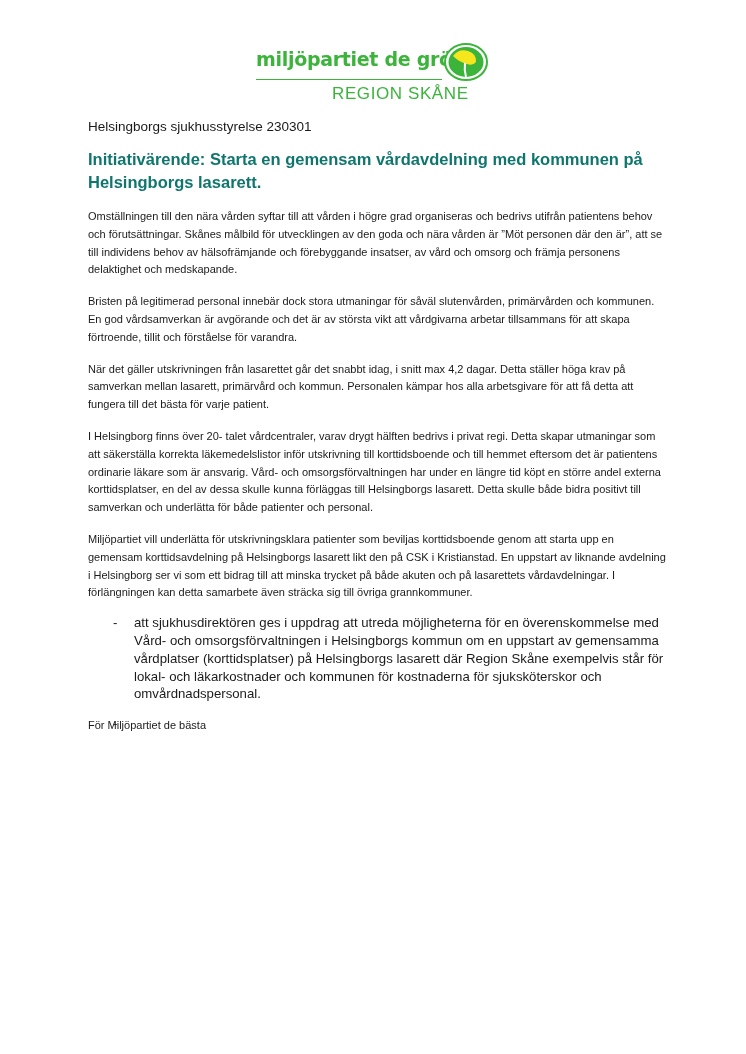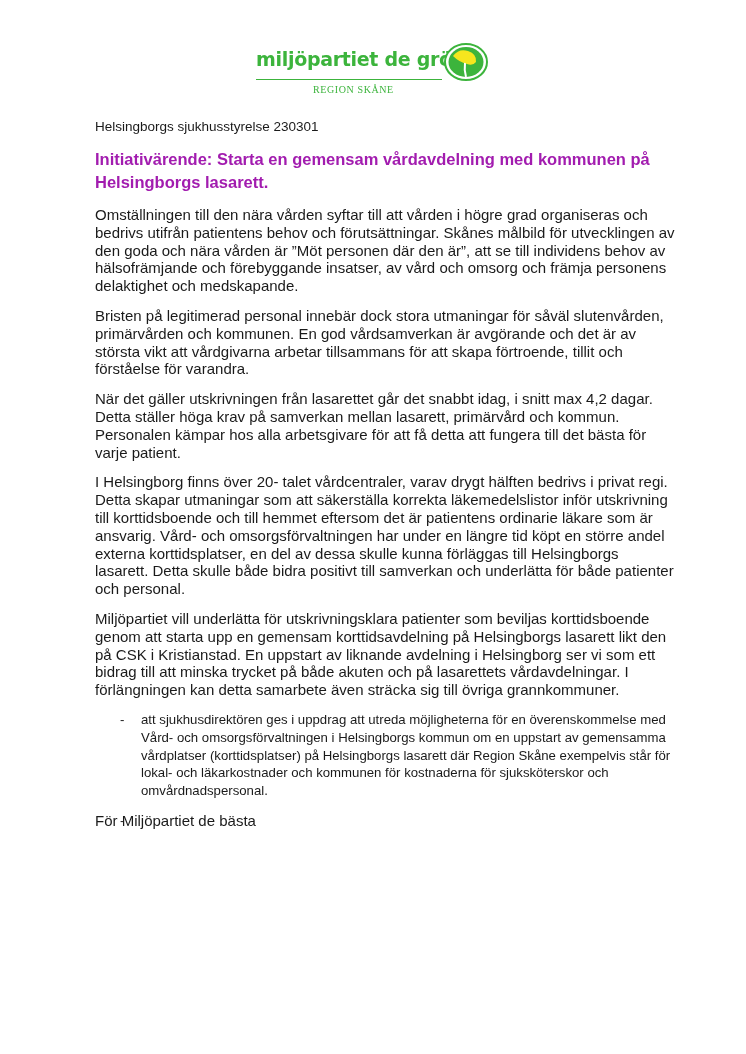--- a/index.html
+++ b/index.html
@@ -2,27 +2,27 @@
 <html><head>
 <meta charset="utf-8">
 <style>
   html, body { margin: 0; padding: 0; background: #ffffff; }
   body { width: 746px; height: 1054px; position: relative; overflow: hidden;
          font-family: "Liberation Sans", sans-serif; color: #1a1a1a; }
   .logo { position: absolute; left: 256px; top: 42px; width: 240px; height: 62px; }
   .logo-name { position: absolute; left: 0; top: 6px; font-family: "DejaVu Sans", sans-serif;
                font-weight: bold; font-size: 19px; color: #3cb43c; letter-spacing: -0.3px; white-space: nowrap; }
   .logo-rule { position: absolute; left: 0; top: 37px; width: 186px; height: 1px; background: #3cb43c; }
-  .logo-region { position: absolute; left: 57px; top: 42px; font-family: Liberation Serif, serif;
-                 font-size: 10px; color: #3cb43c; letter-spacing: 0.6px; white-space: nowrap; }
+  .logo-region { position: absolute; left: 76px; top: 42px; font-family: Liberation Sans, sans-serif;
+                 font-size: 17px; color: #3cb43c; letter-spacing: 0.6px; white-space: nowrap; }
   .logo-icon { position: absolute; left: 187px; top: 0px; width: 46px; height: 40px; }
-  .content { position: absolute; left: 95px; top: 118px; width: 580px; }
+  .content { position: absolute; left: 88px; top: 118px; width: 580px; }
   .meta { font-size: 13.5px; line-height: 18px; margin: 0 0 12px 0; }
-  h1 { font-size: 16.5px; font-weight: bold; line-height: 23px; margin: 4px 0 12px 0; color: #a21caf; }
-  p { font-size: 15px; line-height: 17.8px; margin: 4px 0 12px 0; }
+  h1 { font-size: 16.5px; font-weight: bold; line-height: 23px; margin: 4px 0 12px 0; color: #0f766e; }
+  p { font-size: 11px; line-height: 17.8px; margin: 14px 0 12px 0; }
   ul.proposals { list-style: none; margin: 0 0 12px 0; padding: 0; }
   ul.proposals li { position: relative; padding-left: 46px; font-size: 13.2px; line-height: 17.8px; margin-bottom: 12px; }
   ul.proposals li .dash { position: absolute; left: 25px; top: 0; }
   .sig { margin-bottom: 16px; }
 </style>
 </head>
 <body>
 
 <div class="logo">
   <div class="logo-name">miljöpartiet de gröna</div>

